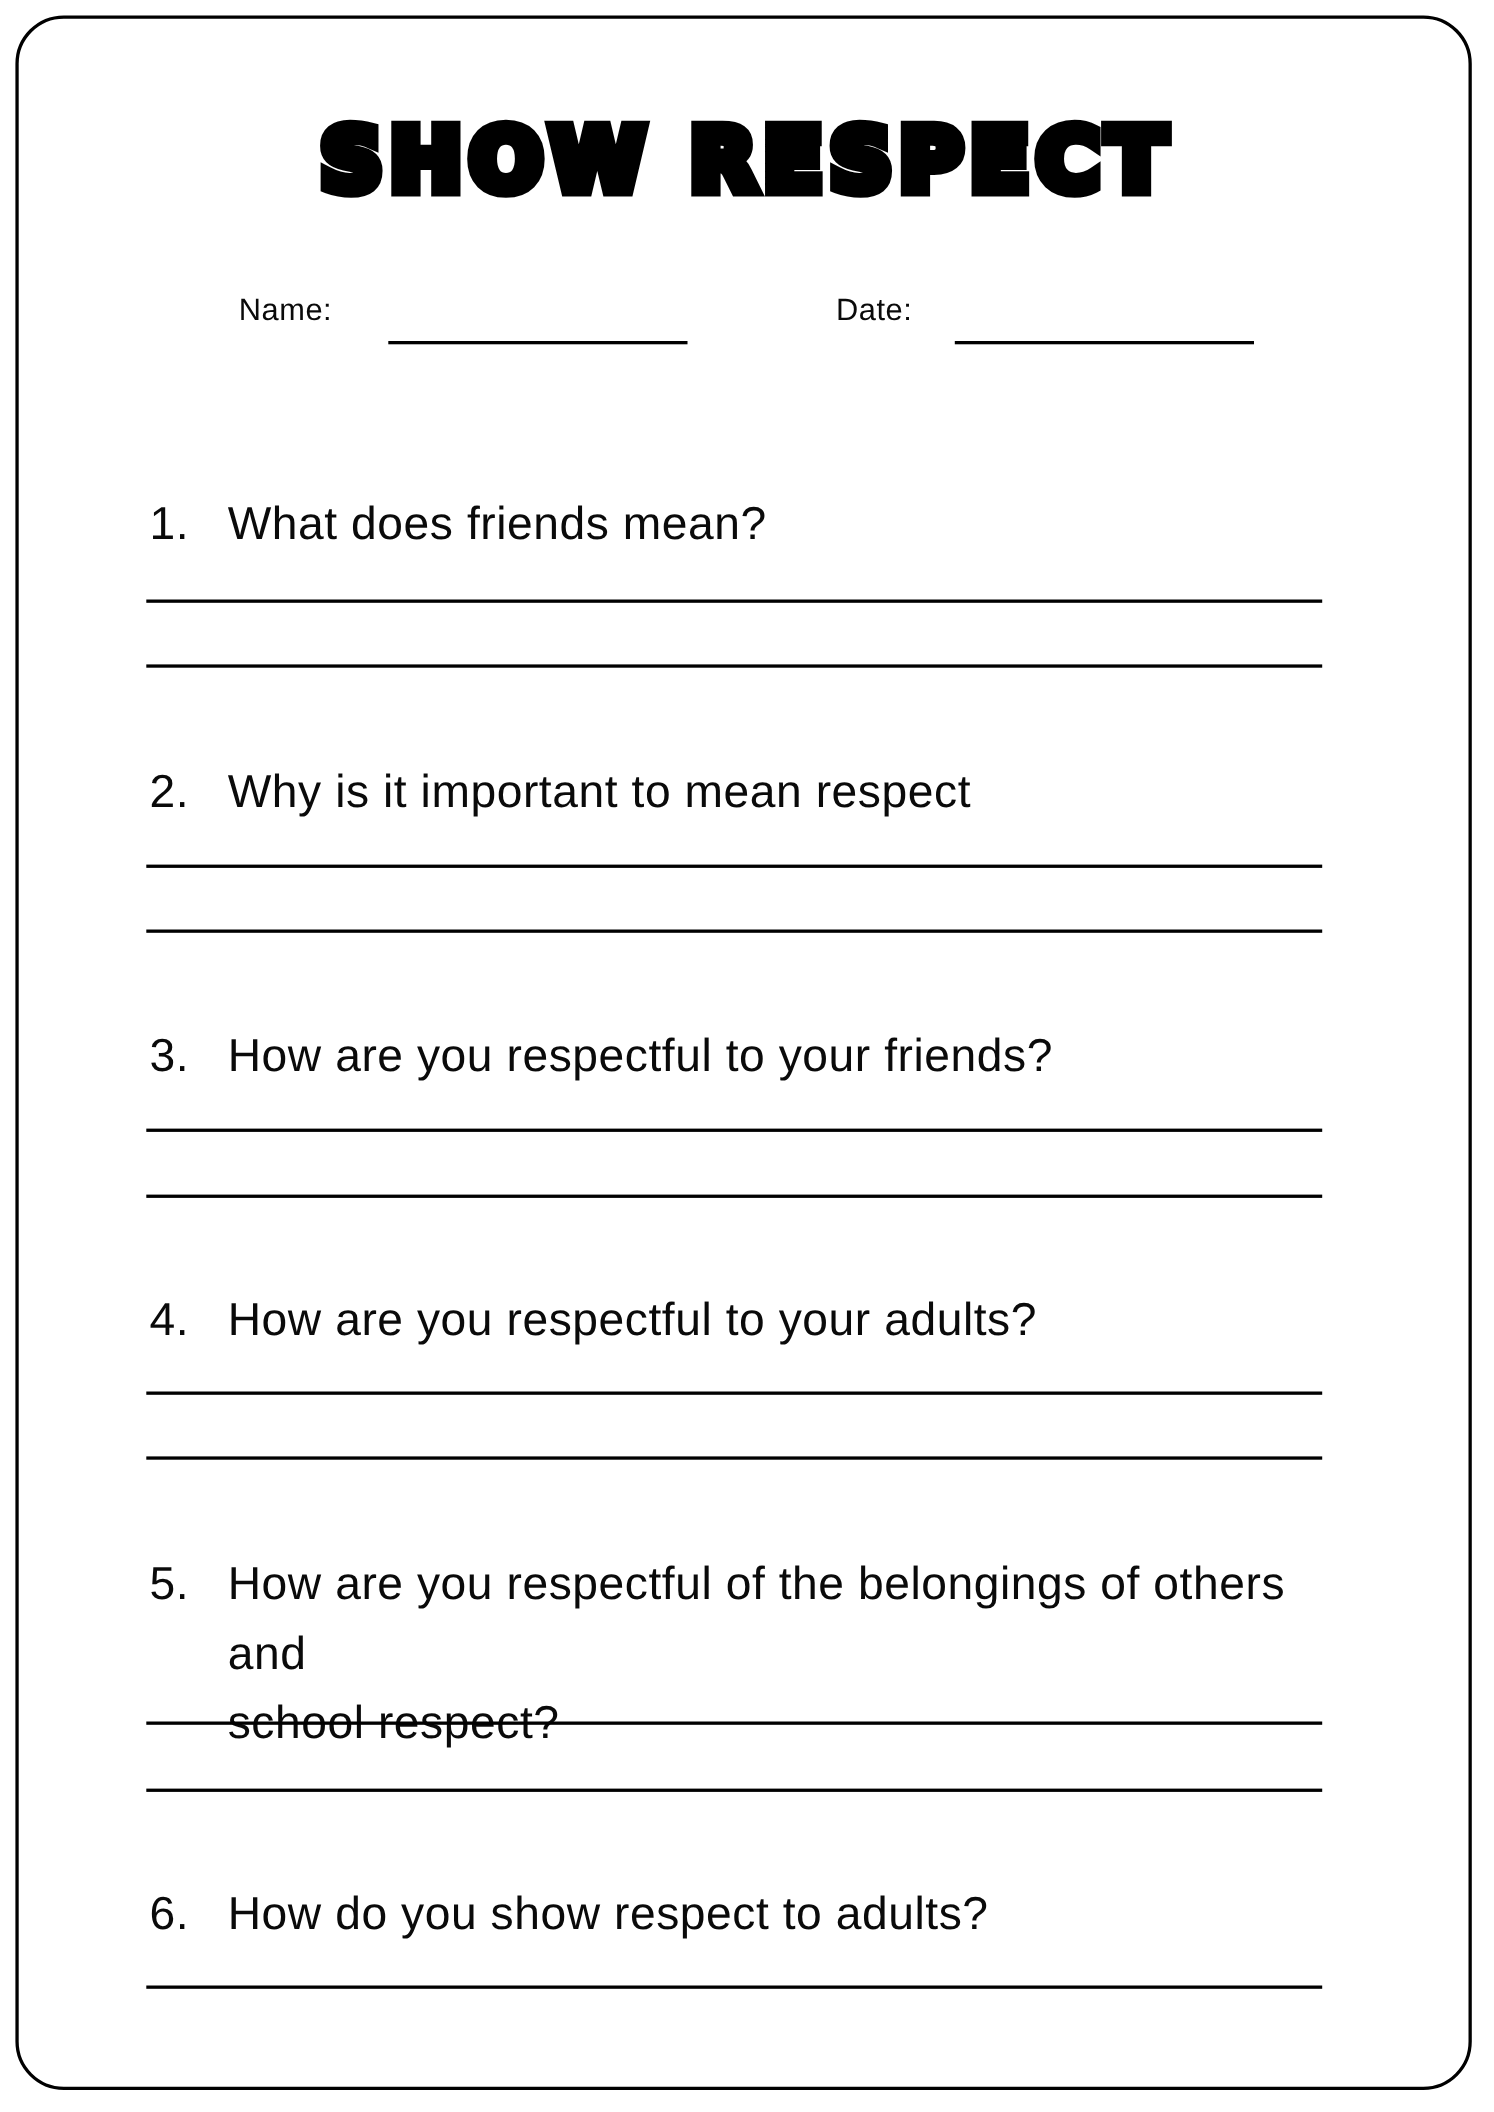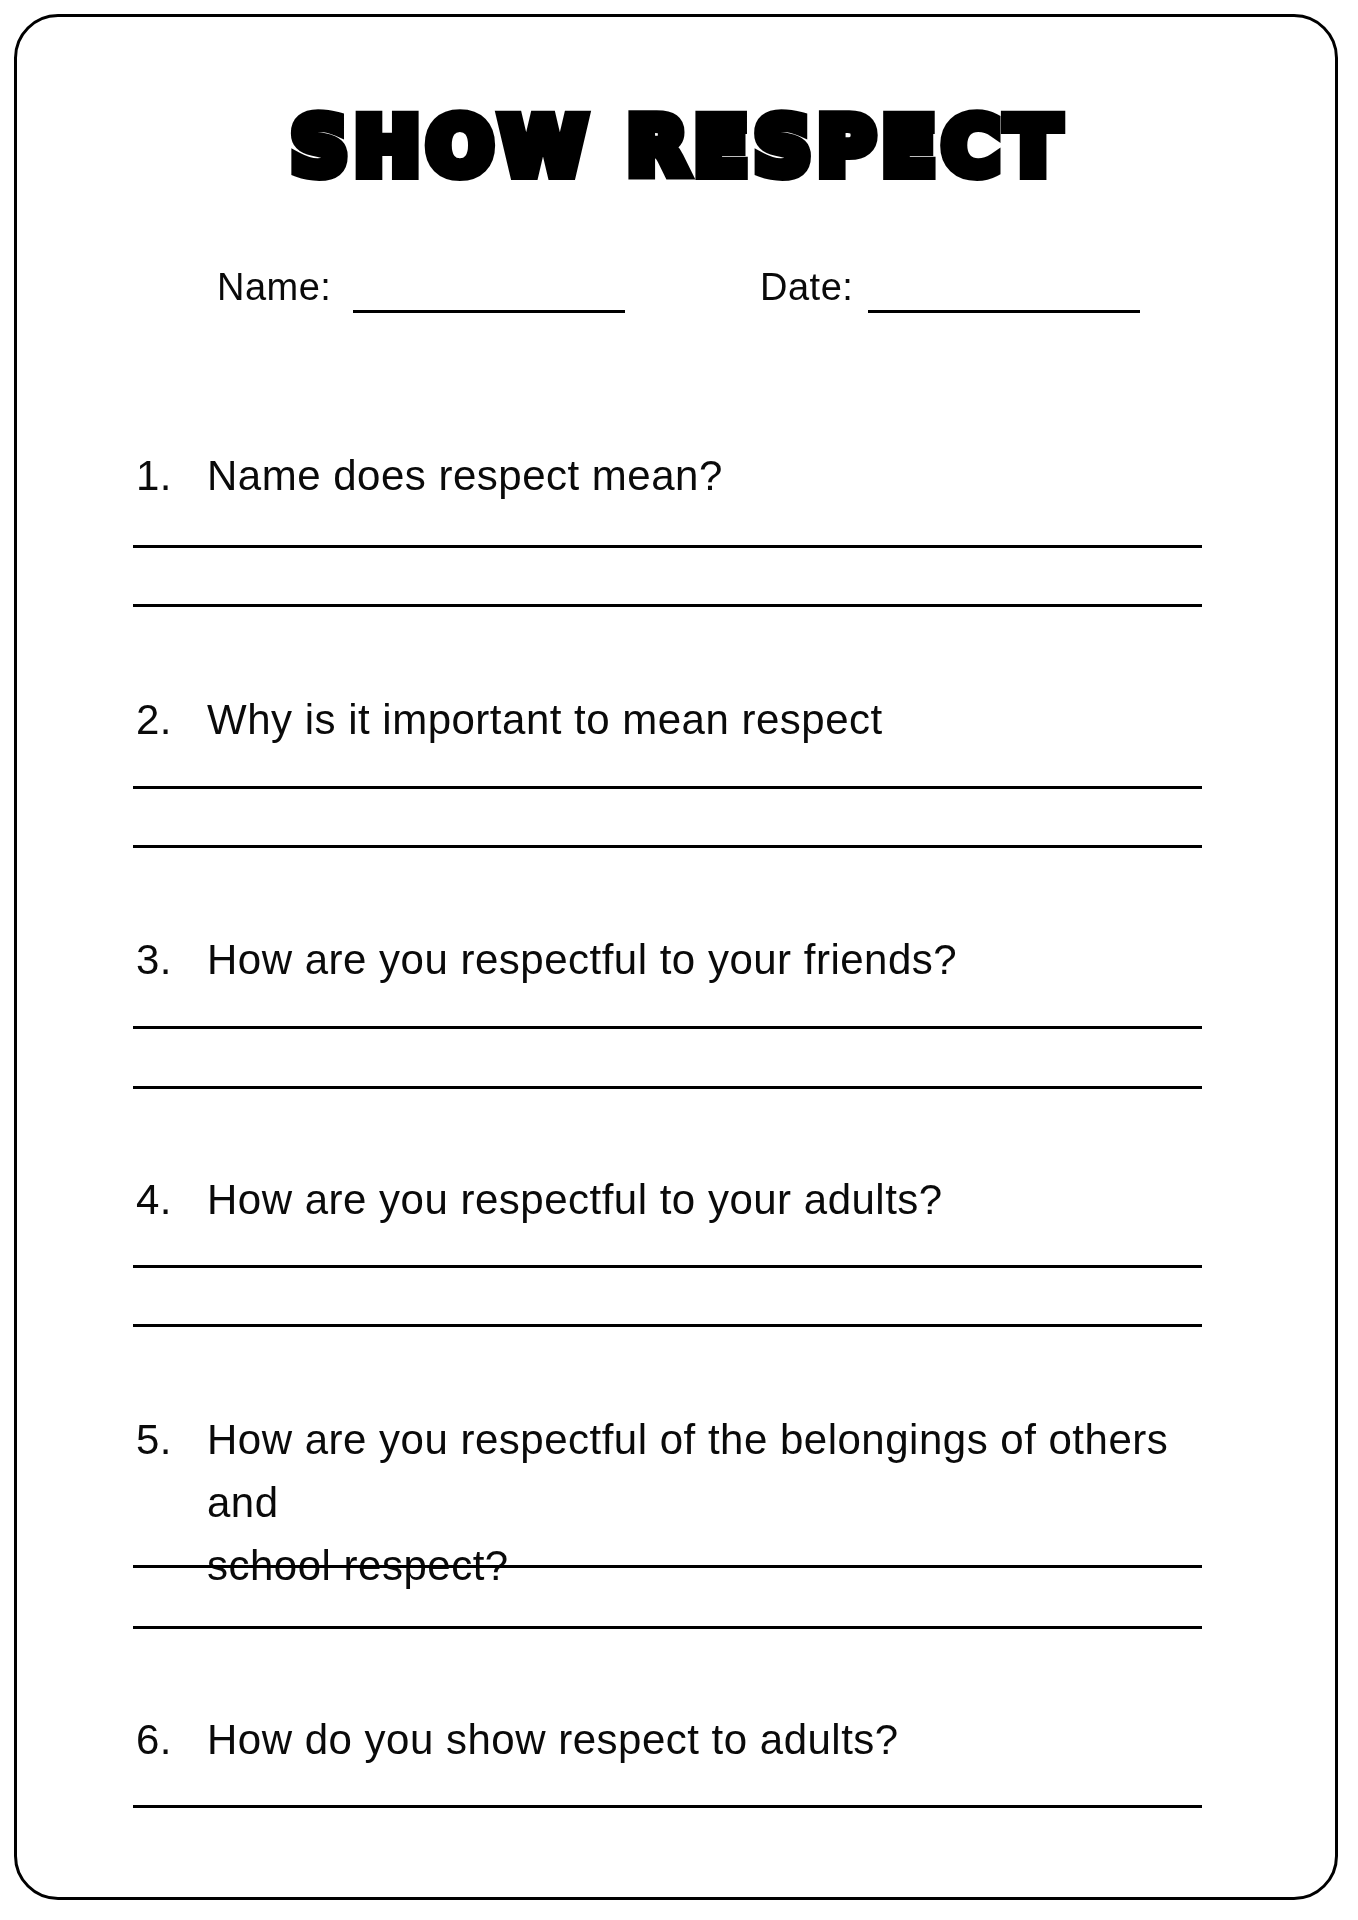--- a/index.html
+++ b/index.html
@@ -39,21 +39,21 @@
     font-size: 78px;
     letter-spacing: 7px;
     color: #000;
     -webkit-text-stroke: 12px #000;
     paint-order: stroke fill;
     white-space: nowrap;
   }
   .field-label {
     position: absolute;
     top: 266px;
-    font-size: 38px;
+    font-size: 28px;
     letter-spacing: 0.5px;
     color: #0a0a0a;
   }
   .fill-line {
     position: absolute;
     height: 0;
     border-top: 3px solid #000;
   }
   .name-line  { left: 353px; top: 310px; width: 272px; }
   .date-line  { left: 868px; top: 310px; width: 272px; }
@@ -90,21 +90,21 @@
   <div class="title">SHOW RESPECT</div>
 
   <div class="field-label" style="left:217px">Name:</div>
   <div class="fill-line name-line"></div>
 
   <div class="field-label" style="left:760px">Date:</div>
   <div class="fill-line date-line"></div>
 
   <div class="q" style="top:444px">
     <span class="qnum">1.</span>
-    <span class="qtext">Name does respect mean?</span>
+    <span class="qtext">What does friends mean?</span>
   </div>
   <div class="fill-line aline" style="top:545px"></div>
   <div class="fill-line aline" style="top:604px"></div>
 
   <div class="q" style="top:688px">
     <span class="qnum">2.</span>
     <span class="qtext">Why is it important to mean respect</span>
   </div>
   <div class="fill-line aline" style="top:786px"></div>
   <div class="fill-line aline" style="top:845px"></div>

